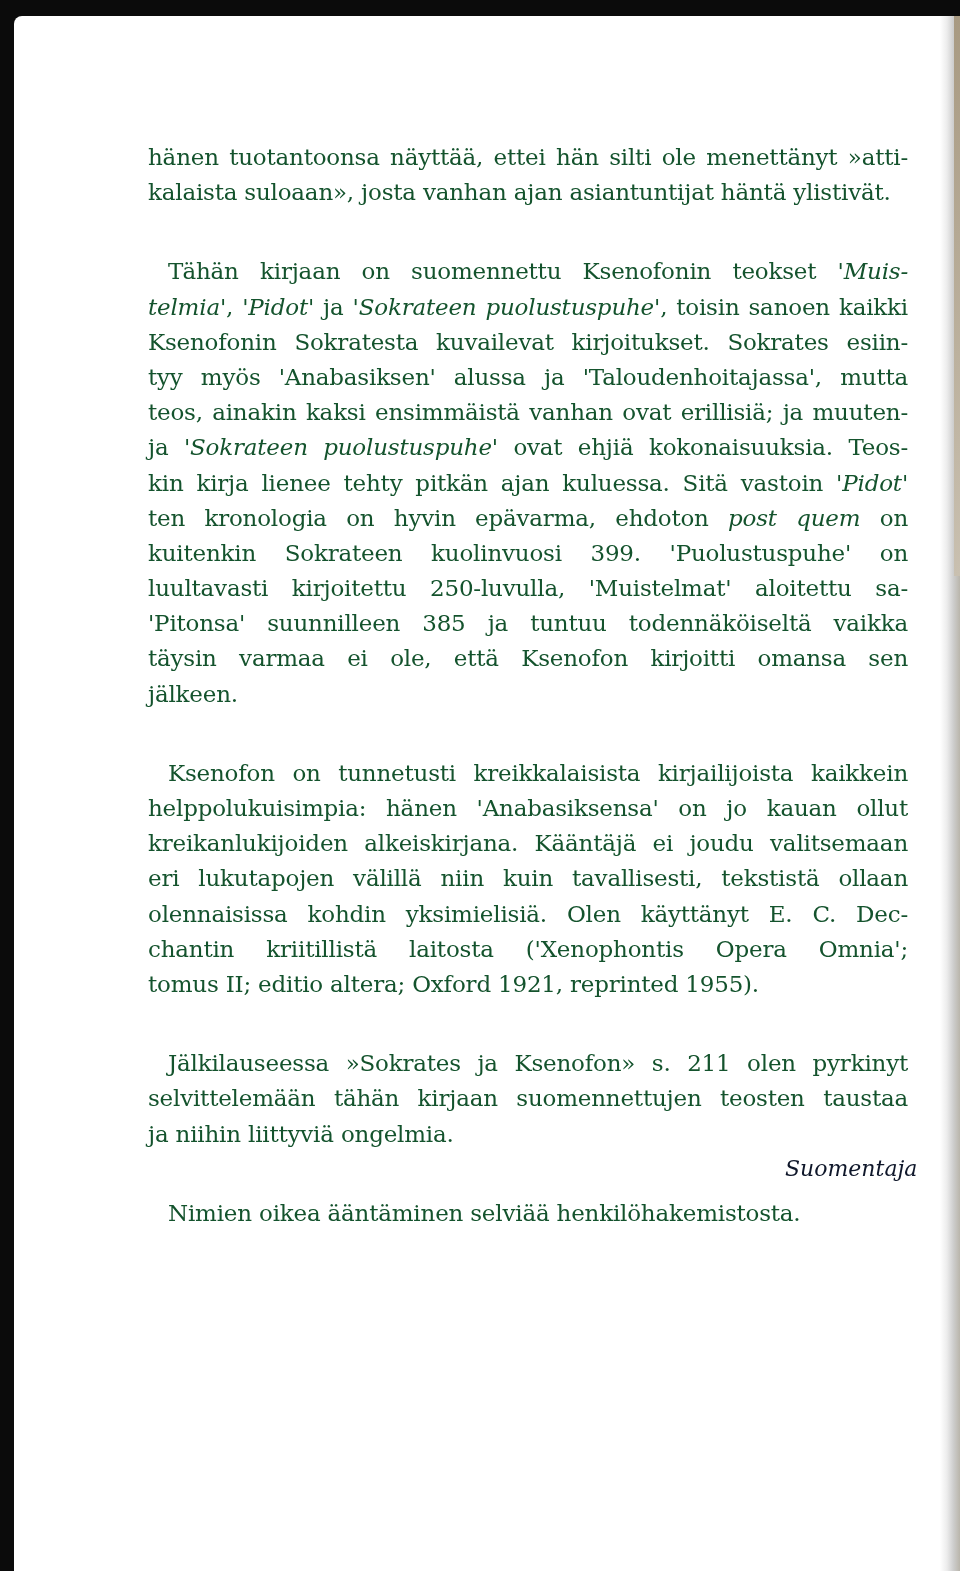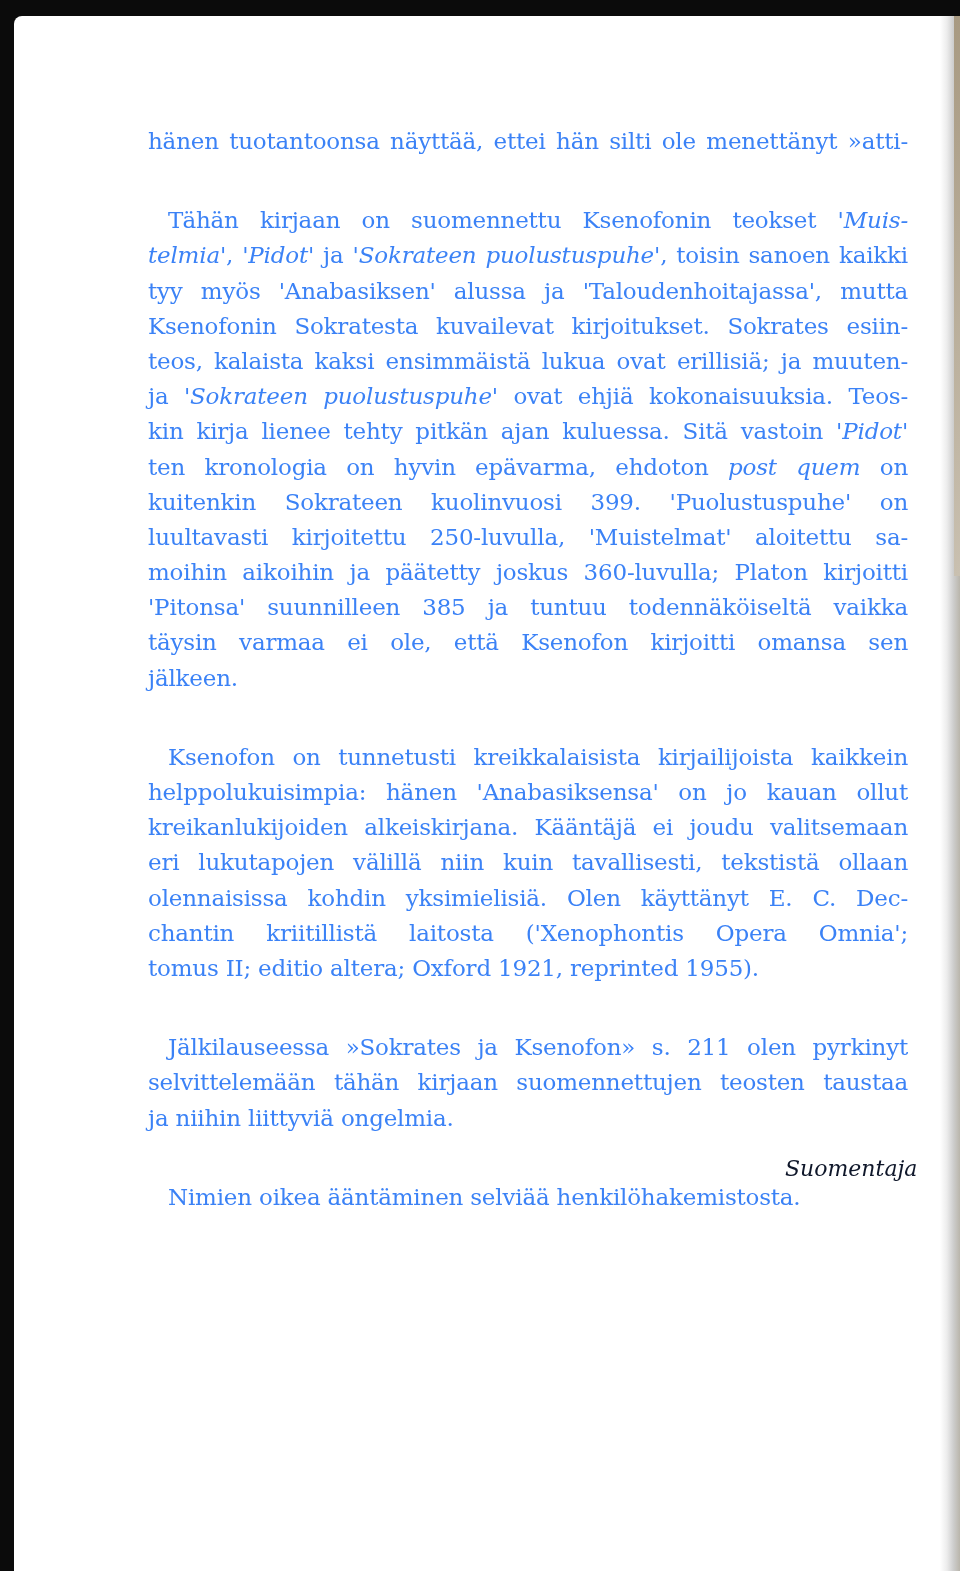--- a/index.html
+++ b/index.html
@@ -14,23 +14,23 @@
   }
   .page-edge {
     position: absolute; right: 0; top: 0; width: 20px; height: 100%;
     background: linear-gradient(to right, #ffffff 0%, #ececec 35%, #cfcfcf 65%, #b9b5ab 100%);
   }
   .page-edge-dark {
     position: absolute; right: 0; top: 0; width: 6px; height: 560px;
     background: linear-gradient(to bottom, #a89a82, #c9c0b0);
   }
   .text {
-    position: absolute; left: 134px; top: 108px; width: 760px;
+    position: absolute; left: 134px; top: 124px; width: 760px;
     font-family: "DejaVu Serif", "Liberation Serif", serif;
-    font-size: 23px; line-height: 35.2px; color: #3b82f6;
+    font-size: 23px; line-height: 35.2px; color: #14532d;
     letter-spacing: -0.2px;
   }
   .line {
     display: block; white-space: nowrap; text-align: justify;
     text-align-last: justify; height: 35.2px;
   }
   .line.last { text-align-last: left; }
   .indent { padding-left: 20px; margin-top: 44px; }
   em { font-style: italic; }
   .signature {
@@ -41,31 +41,31 @@
 </style>
 </head>
 <body>
 
 <div class="page">
   <div class="page-edge"></div>
   <div class="page-edge-dark"></div>
 
   <div class="text" id="body-text">
       <span class="line">hänen tuotantoonsa näyttää, ettei hän silti ole menettänyt »atti-</span>
+      <span class="line last">kalaista suloaan», josta vanhan ajan asiantuntijat häntä ylistivät.</span>
       <span class="line indent">Tähän kirjaan on suomennettu Ksenofonin teokset '<em>Muis-</em></span>
       <span class="line"><em>telmia</em>', '<em>Pidot</em>' ja '<em>Sokrateen puolustuspuhe</em>', toisin sanoen kaikki</span>
+      <span class="line">Ksenofonin Sokratesta kuvailevat kirjoitukset. Sokrates esiin-</span>
       <span class="line">tyy myös 'Anabasiksen' alussa ja 'Taloudenhoitajassa', mutta</span>
-      <span class="line">Ksenofonin Sokratesta kuvailevat kirjoitukset. Sokrates esiin-</span>
-      <span class="line">teos, kalaista kaksi ensimmäistä lukua ovat erillisiä; ja muuten-</span>
+      <span class="line">teos, ainakin kaksi ensimmäistä vanhan ovat erillisiä; ja muuten-</span>
       <span class="line">ja '<em>Sokrateen puolustuspuhe</em>' ovat ehjiä kokonaisuuksia. Teos-</span>
       <span class="line">kin kirja lienee tehty pitkän ajan kuluessa. Sitä vastoin '<em>Pidot</em>'</span>
       <span class="line">ten kronologia on hyvin epävarma, ehdoton <em>post quem</em> on</span>
       <span class="line">kuitenkin Sokrateen kuolinvuosi 399. 'Puolustuspuhe' on</span>
       <span class="line">luultavasti kirjoitettu 250-luvulla, 'Muistelmat' aloitettu sa-</span>
-      <span class="line">moihin aikoihin ja päätetty joskus 360-luvulla; Platon kirjoitti</span>
       <span class="line">'Pitonsa' suunnilleen 385 ja tuntuu todennäköiseltä vaikka</span>
       <span class="line">täysin varmaa ei ole, että Ksenofon kirjoitti omansa sen</span>
       <span class="line last">jälkeen.</span>
       <span class="line indent">Ksenofon on tunnetusti kreikkalaisista kirjailijoista kaikkein</span>
       <span class="line">helppolukuisimpia: hänen 'Anabasiksensa' on jo kauan ollut</span>
       <span class="line">kreikanlukijoiden alkeiskirjana. Kääntäjä ei joudu valitsemaan</span>
       <span class="line">eri lukutapojen välillä niin kuin tavallisesti, tekstistä ollaan</span>
       <span class="line">olennaisissa kohdin yksimielisiä. Olen käyttänyt E. C. Dec-</span>
       <span class="line">chantin kriitillistä laitosta ('Xenophontis Opera Omnia';</span>
       <span class="line last">tomus II; editio altera; Oxford 1921, reprinted 1955).</span>

